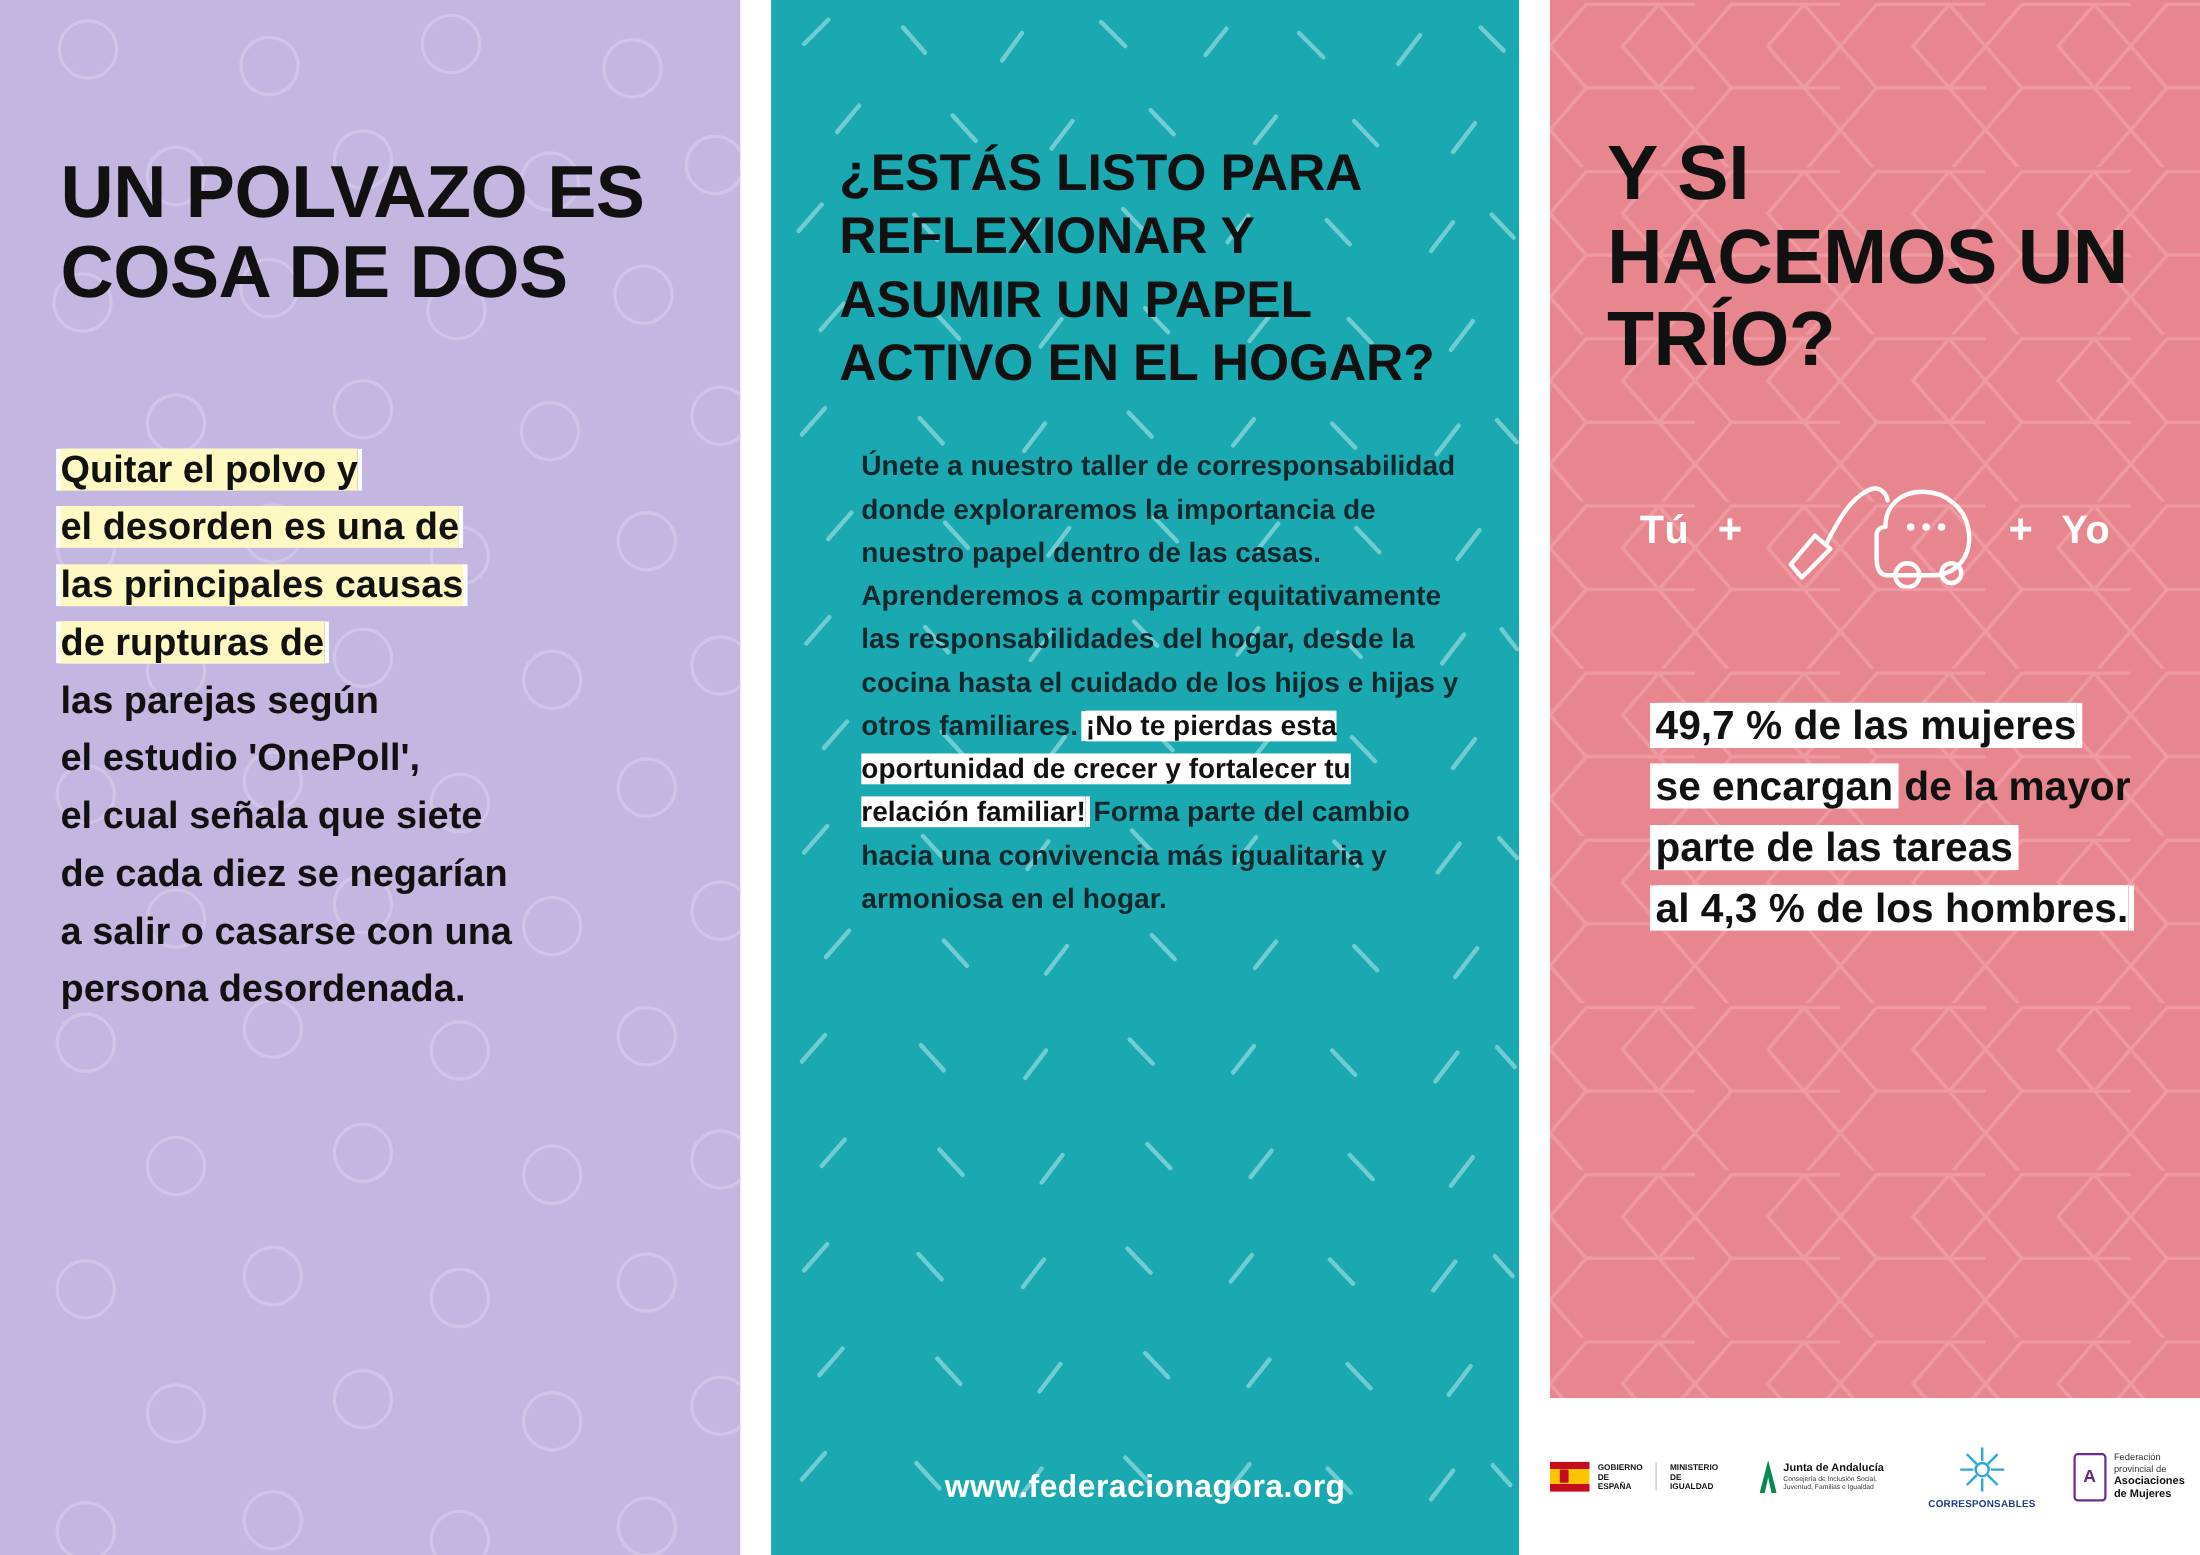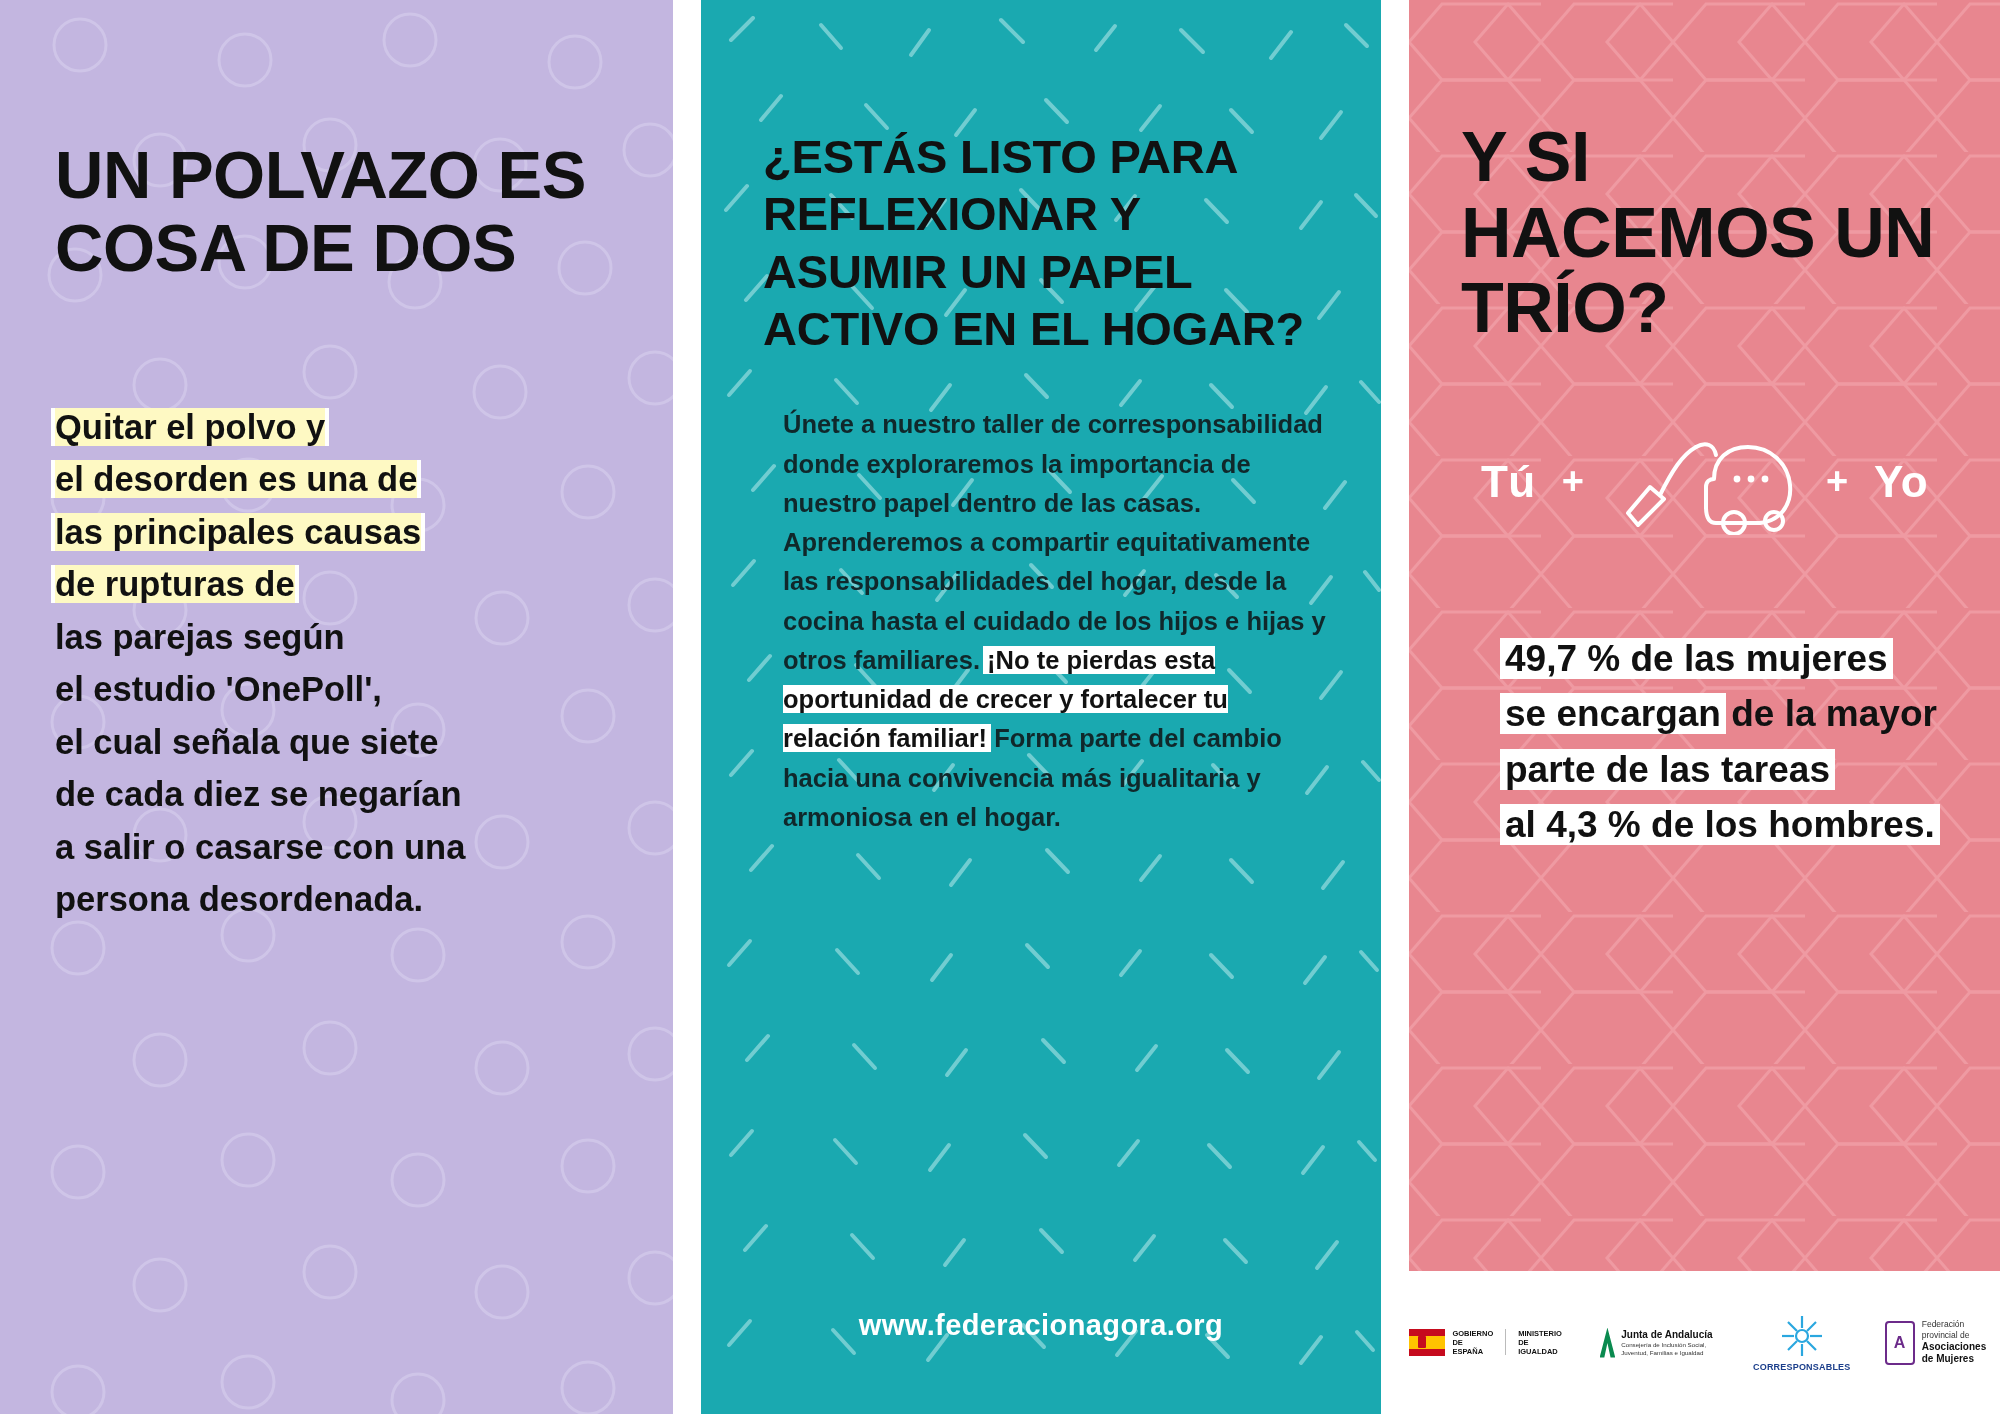--- a/index.html
+++ b/index.html
@@ -113,21 +113,21 @@
     display: flex;
     align-items: flex-start;
     gap: 18px;
   }
   .pin-icon { flex: 0 0 auto; margin-top: 4px; }
   .contact-text { font-size: 24px; line-height: 1.42; color: #0d2326; }
   .contact-city { font-weight: 700; font-size: 26px; display: block; margin-bottom: 2px; }
   .contact-line { display: block; }
   .website {
     position: absolute;
-    bottom: 72px;
+    bottom: 45px;
     left: 0;
     width: 100%;
     text-align: center;
     font-size: 29px;
     font-weight: 700;
     color: #ffffff;
     letter-spacing: 0.4px;
     z-index: 3;
   }
 
@@ -166,21 +166,21 @@
   }
   .trio-row {
     margin-top: 78px;
     display: flex;
     align-items: center;
     justify-content: center;
     gap: 26px;
     color: #ffffff;
   }
   .trio-word {
-    font-size: 44px;
+    font-size: 36px;
     font-weight: 700;
     color: #ffffff;
     letter-spacing: 0.5px;
   }
   .trio-plus {
     font-size: 38px;
     font-weight: 600;
     color: #ffffff;
   }
   .body-3 {

